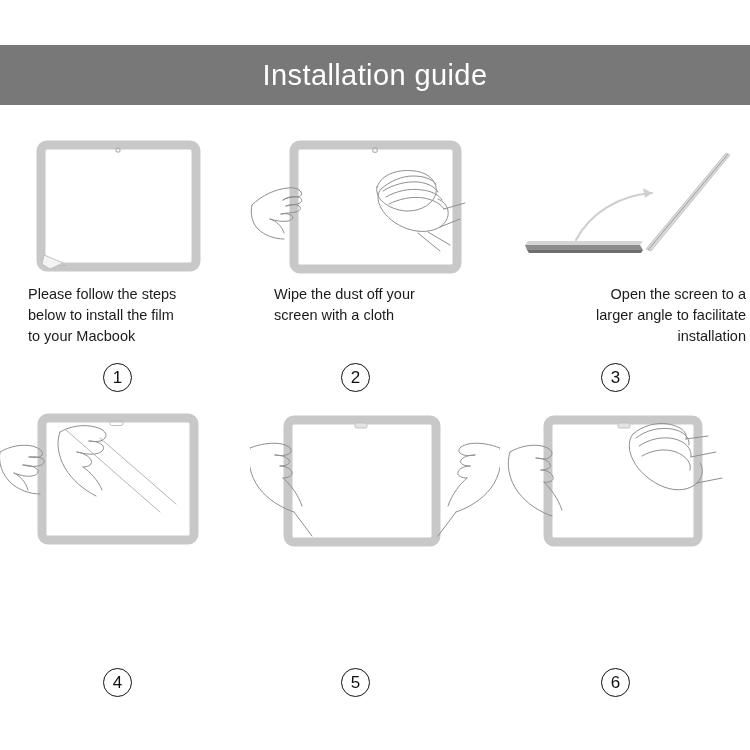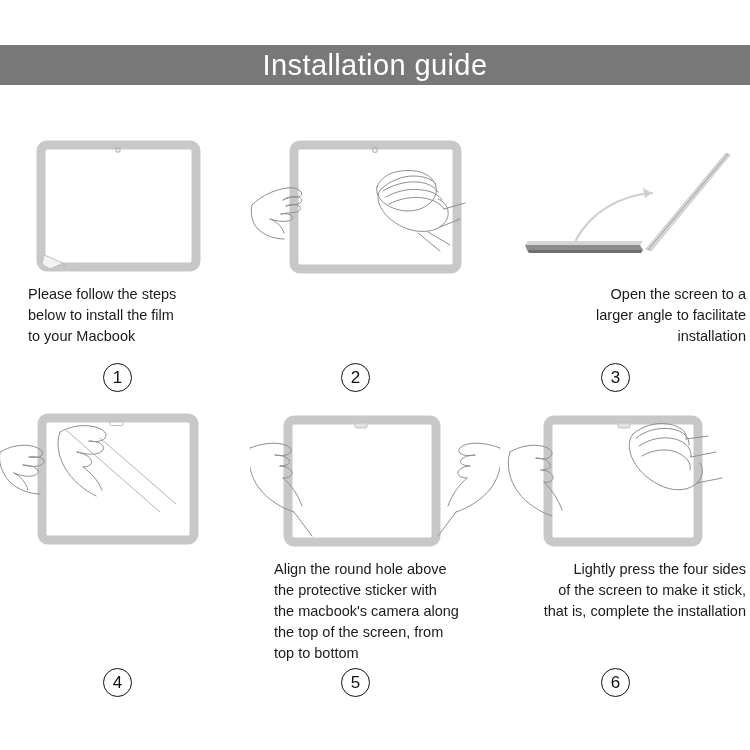--- a/index.html
+++ b/index.html
@@ -20,21 +20,21 @@
     height: 750px;
     background: #ffffff;
   }
 
   
   .header-bar {
     position: absolute;
     left: 0;
     top: 45px;
     width: 750px;
-    height: 40px;
+    height: 60px;
     background: #787878;
     display: flex;
     align-items: center;
     justify-content: center;
   }
   .header-title {
     color: #ffffff;
     font-size: 29px;
     font-weight: 400;
     letter-spacing: 0.4px;
@@ -165,20 +165,22 @@
             <path d="M131 56 C127 60 127 68 131 75 C136 84 146 92 158 96
                      C170 100 182 99 190 94"></path>
             <path d="M190 94 C196 90 199 84 198 78 C197 72 193 68 188 66"></path>
             <path d="M194 76 L215 70"></path>
             <path d="M190 94 L210 86"></path>
             <path d="M178 99 L200 112"></path>
             <path d="M168 100 L190 118"></path>
           </g>
         </svg>
       </div>
+      <div class="caption">Wipe the dust off your
+screen with a cloth</div>
     </div>
 
     <div class="panel panel-col2 panel-row0">
       <div class="art">
         <svg viewBox="0 0 250 145" xmlns="http://www.w3.org/2000/svg">
 
           <path d="M25 112 L140 112 L143 117 L27 117 Z" fill="#8c8c8c"></path>
           <path d="M25 112 L140 112 L143 108 L28 108 Z" fill="#d5d5d5"></path>
           <path d="M27 117 L143 117 L141 120 L29 120 Z" fill="#6f6f6f"></path>
 
@@ -238,25 +240,20 @@
 
             <path d="M250 40 C240 36 228 34 218 36 C210 38 207 42 210 45 C213 48 220 48 225 47"></path>
             <path d="M225 47 C219 47 213 49 211 52 C209 56 214 58 220 58"></path>
             <path d="M220 58 C214 58 209 61 208 64 C207 68 212 70 217 70"></path>
             <path d="M250 40 C253 52 250 68 241 80 C232 92 218 100 206 104"></path>
             <path d="M217 70 C210 76 202 86 198 98"></path>
             <path d="M206 104 L188 128"></path>
           </g>
         </svg>
       </div>
-      <div class="caption">Align the round hole above
-the protective sticker with
-the macbook's camera along
-the top of the screen, from
-top to bottom</div>
     </div>
 
     <div class="panel panel-col2 panel-row1">
       <div class="art">
         <svg viewBox="0 0 250 145" xmlns="http://www.w3.org/2000/svg">
           <rect x="48" y="12" width="150" height="122" rx="6" ry="6" fill="none" stroke="#c8c8c8" stroke-width="9"></rect>
           <rect x="56" y="20" width="134" height="106" fill="#ffffff"></rect>
           <rect x="118" y="15" width="12" height="5" rx="1.5" fill="#e3e3e3" stroke="#bdbdbd" stroke-width="0.9"></rect>
           <g fill="none" stroke="#8f8f8f" stroke-width="1" stroke-linejoin="round" stroke-linecap="round">
 
@@ -272,23 +269,20 @@
             <path d="M142 48 C152 42 165 40 176 44 C186 48 192 55 190 62"></path>
             <path d="M133 26 C128 32 128 42 133 52 C139 64 151 74 164 79
                      C177 84 190 82 197 75"></path>
             <path d="M197 75 C203 69 204 61 200 55"></path>
             <path d="M191 49 L216 44"></path>
             <path d="M197 75 L222 70"></path>
             <path d="M186 31 L208 28"></path>
           </g>
         </svg>
       </div>
-      <div class="caption">Lightly press the four sides
-of the screen to make it stick,
-that is, complete the installation</div>
     </div>
 
   </div>
 
   <div class="badge badge-1">1</div>
   <div class="badge badge-2">2</div>
   <div class="badge badge-3">3</div>
   <div class="badge badge-4">4</div>
   <div class="badge badge-5">5</div>
   <div class="badge badge-6">6</div>

